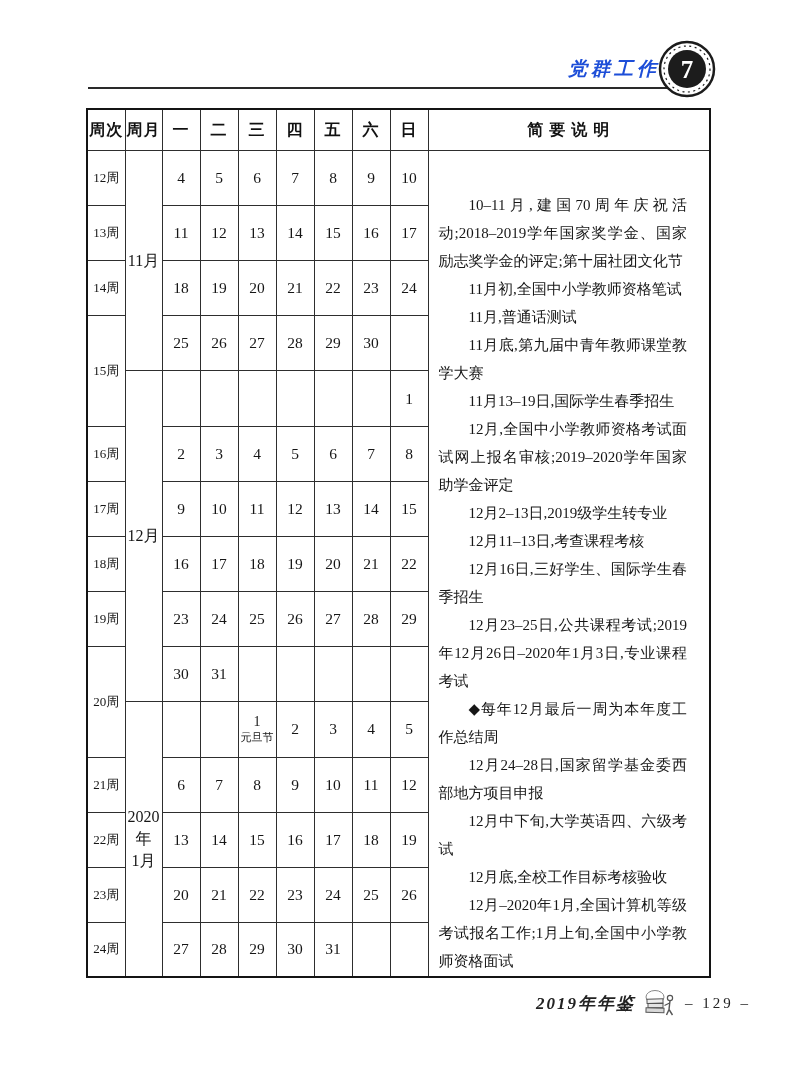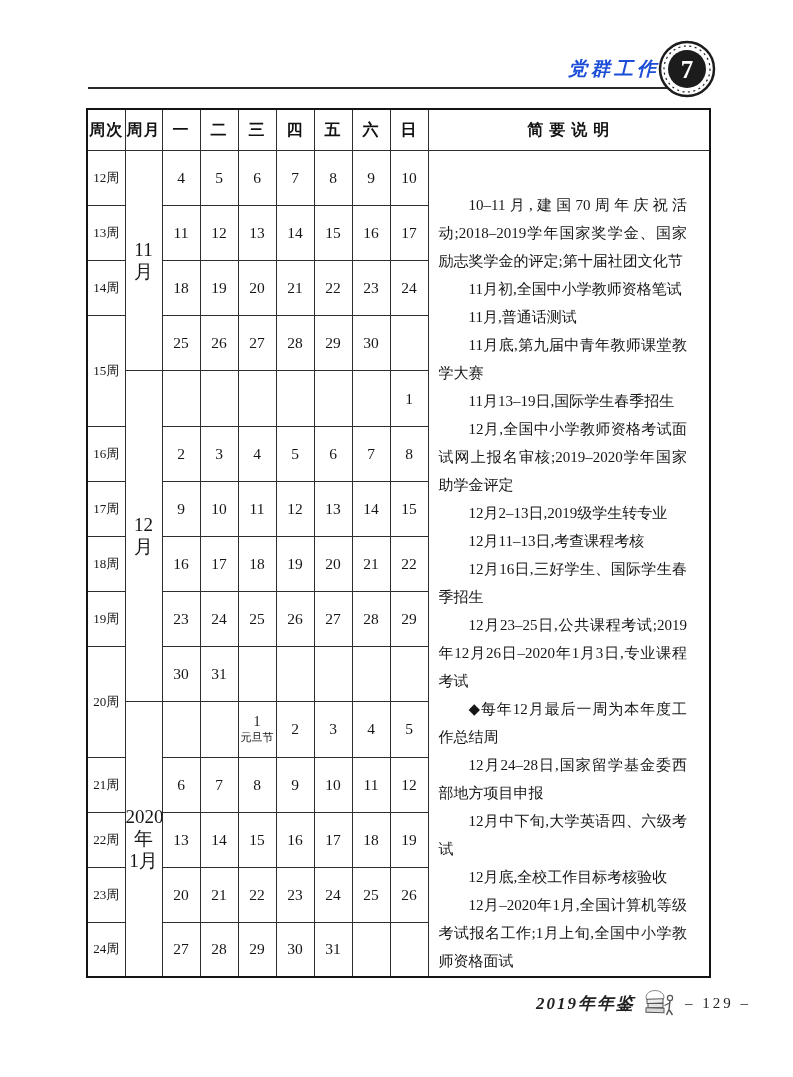--- a/index.html
+++ b/index.html
@@ -25,21 +25,21 @@
   }
   table.cal th,table.cal td{
     border:1px solid #2e2e2e;text-align:center;vertical-align:middle;
     padding:0;overflow:hidden;
   }
   table.cal th{
     height:40px;font-size:16px;font-weight:600;letter-spacing:1px;color:#111;
   }
   table.cal tbody tr{height:55px;}
   td.week-cell{font-size:13px;}
-  td.month-cell{font-size:19px;white-space:pre-line;line-height:22px;margin-top:30px;}
+  td.month-cell{font-size:16px;white-space:pre-line;line-height:22px;margin-top:30px;}
   td.day-cell{font-size:15.5px;}
   td.day-cell .day-num{display:block;font-size:14px;line-height:17px;}
   td.day-cell .festival{display:block;font-size:11px;line-height:15px;}
   td.summary-cell{vertical-align:top;text-align:left;}
   .summary-inner{
     height:785px;overflow:hidden;padding:40px 22px 0 10px;
   }
   .summary-inner p{
     margin:0;text-indent:2em;font-size:15px;line-height:28px;
     text-align:justify;color:#161616;

